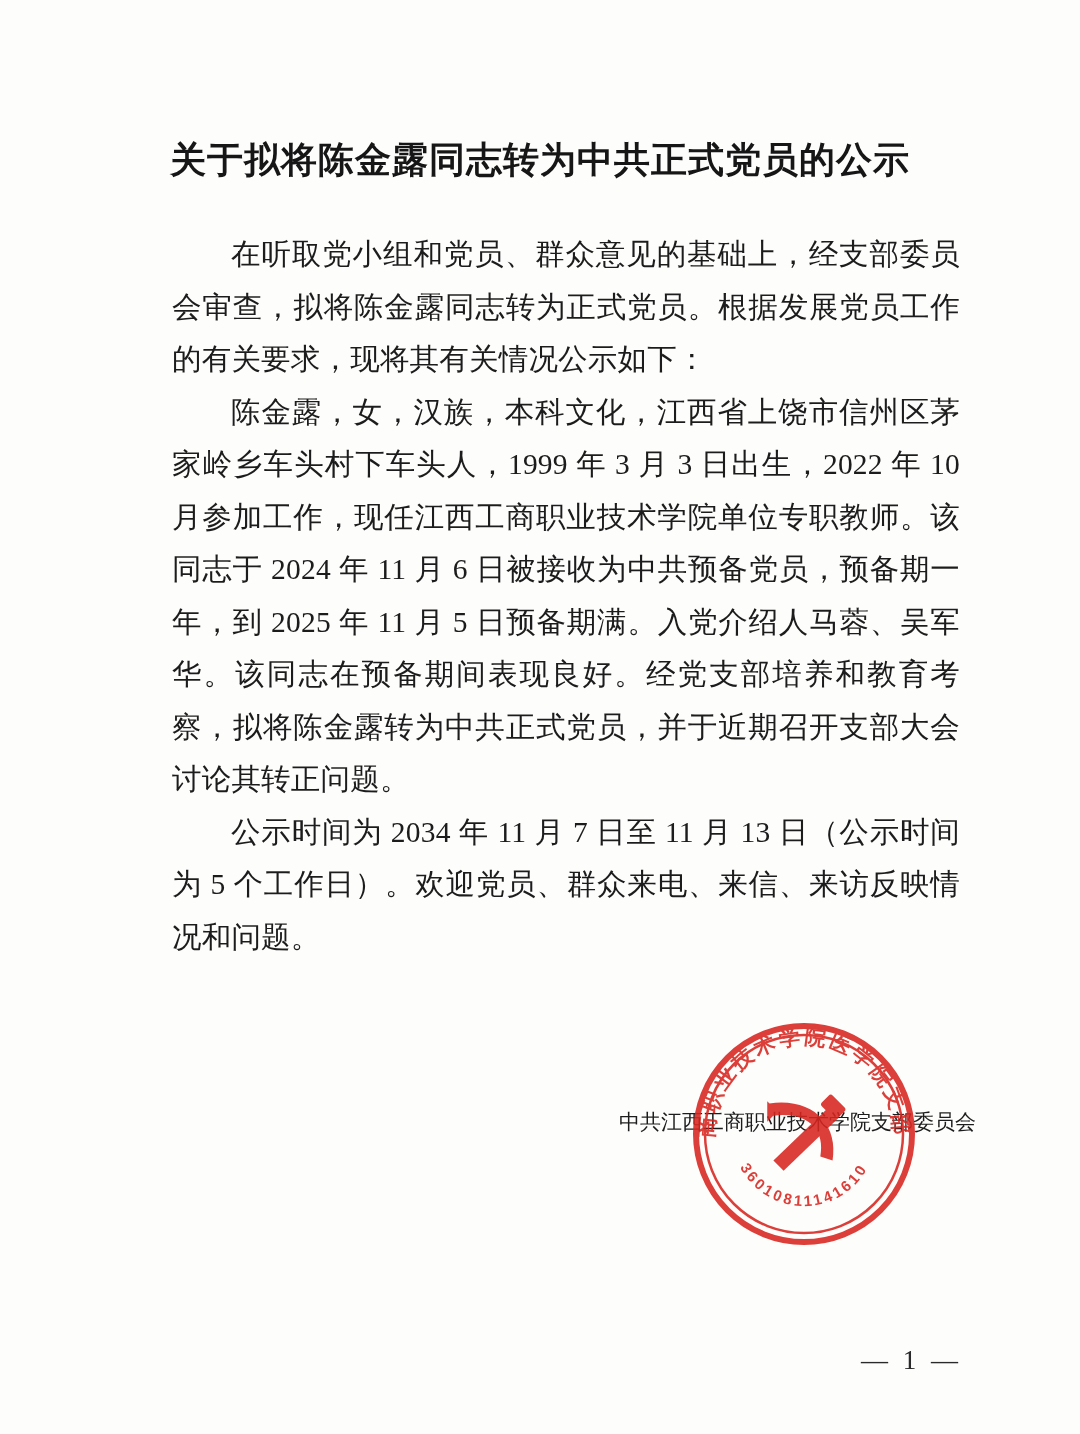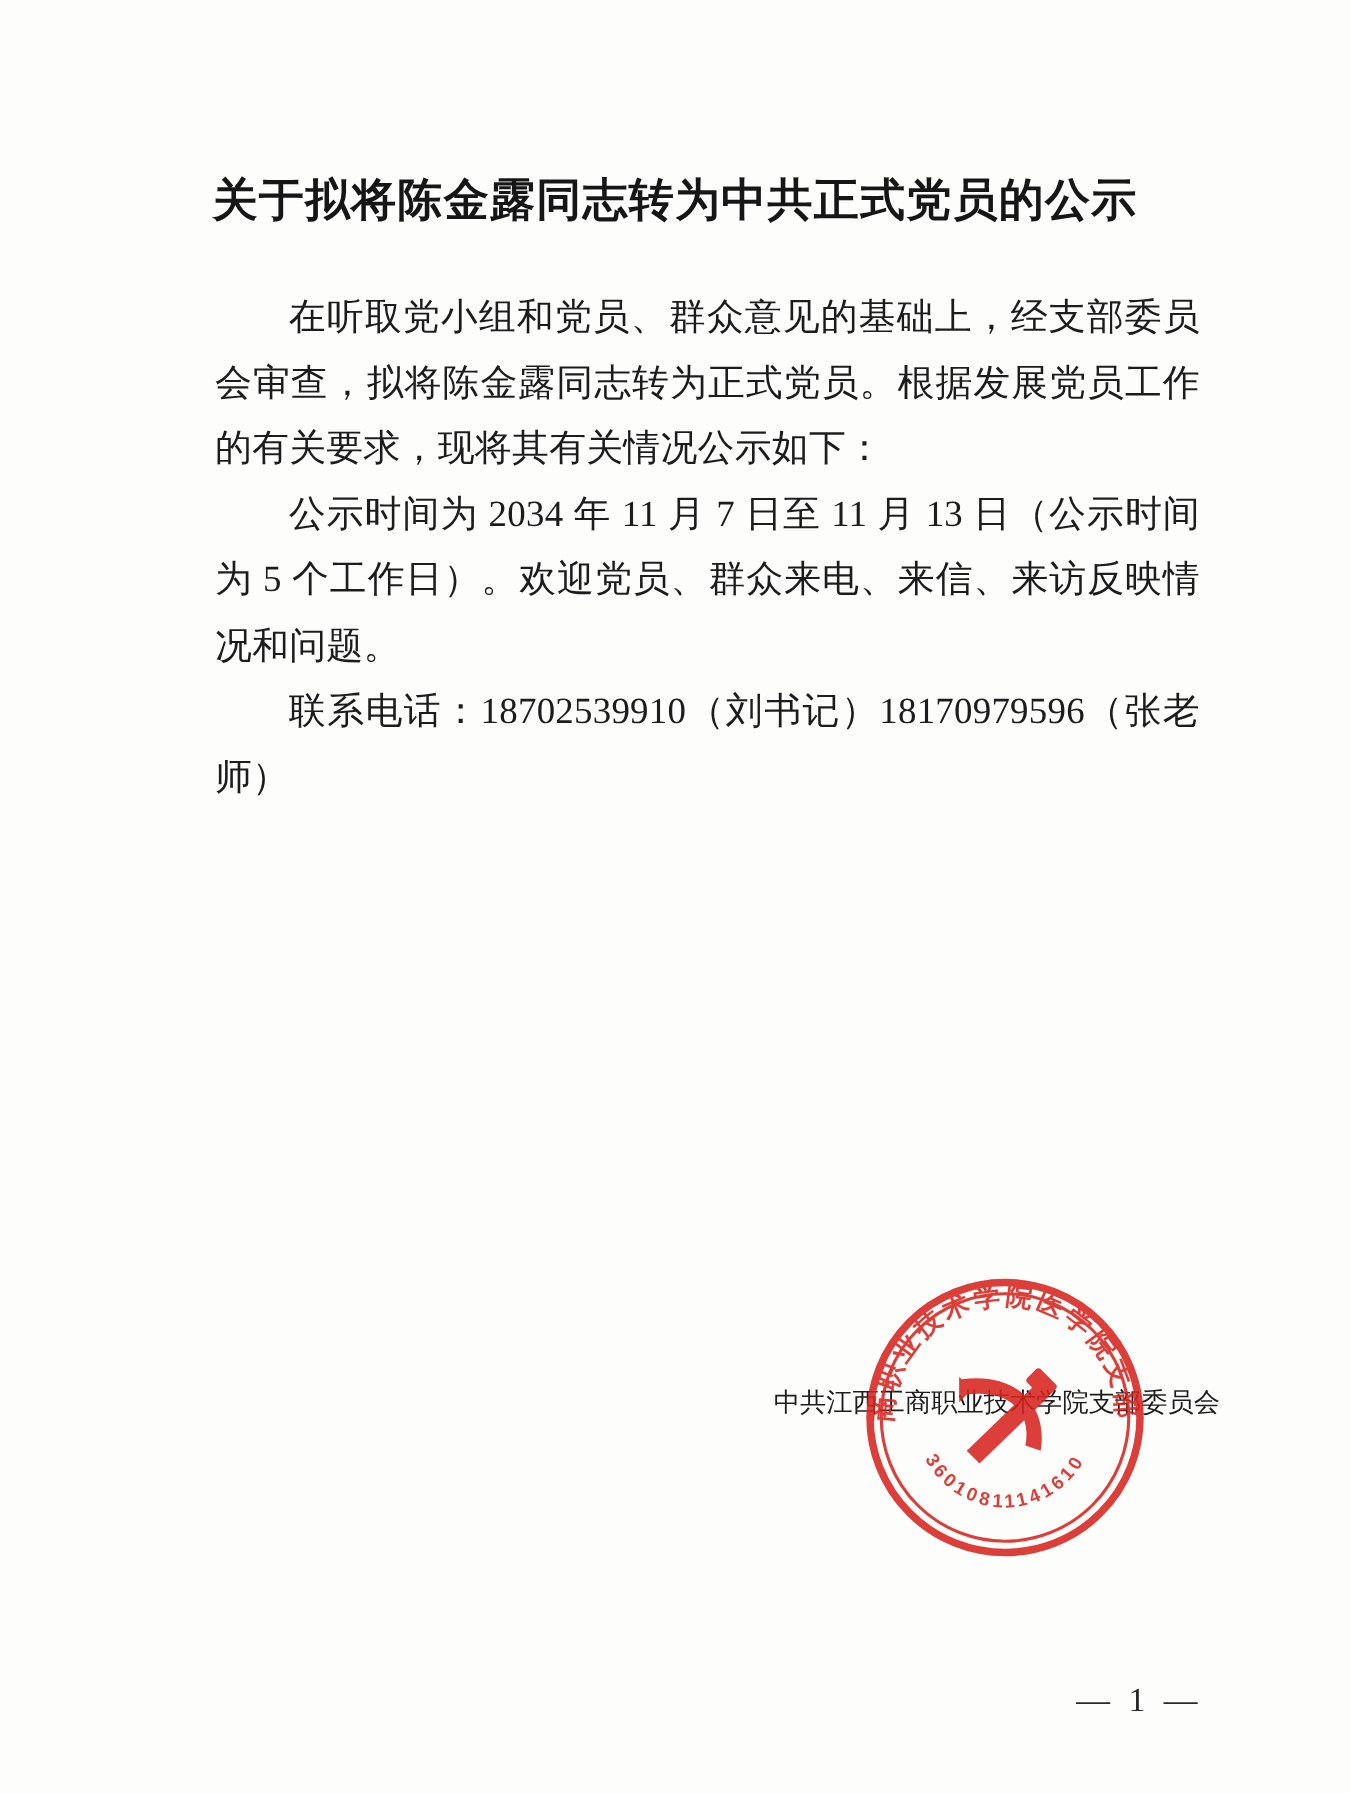--- a/index.html
+++ b/index.html
@@ -102,22 +102,22 @@
 </style>
 </head>
 <body>
 
 <div class="page">
 
   <div class="doc-title">关于拟将陈金露同志转为中共正式党员的公示</div>
 
   <div class="body-block">
     <p class="para indent">在听取党小组和党员、群众意见的基础上，经支部委员会审查，拟将陈金露同志转为正式党员。根据发展党员工作的有关要求，现将其有关情况公示如下：</p>
+    <p class="para indent">陈金露，女，汉族，本科文化，江西省上饶市信州区茅家岭乡车头村下车头人，1999 年 3 月 3 日出生，2022 年 10 月参加工作，现任江西工商职业技术学院单位专职教师。该同志于 2024 年 11 月 6 日被接收为中共预备党员，预备期一年，到 2025 年 11 月 5 日预备期满。入党介绍人马蓉、吴军华。该同志在预备期间表现良好。经党支部培养和教育考察，拟将陈金露转为中共正式党员，并于近期召开支部大会讨论其转正问题。</p>
     <p class="para indent">公示时间为 2034 年 11 月 7 日至 11 月 13 日（公示时间为 5 个工作日）。欢迎党员、群众来电、来信、来访反映情况和问题。</p>
-    <p class="para indent">联系电话：18702539910（刘书记）18170979596（张老师）</p>
   </div>
 
   <div class="sign-block">
     <span class="sign-org">中共江西工商职业技术学院支部委员会</span>
   </div>
 
   <div class="seal">
     <svg viewBox="0 0 232 232" xmlns="http://www.w3.org/2000/svg">
       <defs>
         <path id="arcTop" d="M 26 116 A 90 90 0 0 1 206 116"></path>

